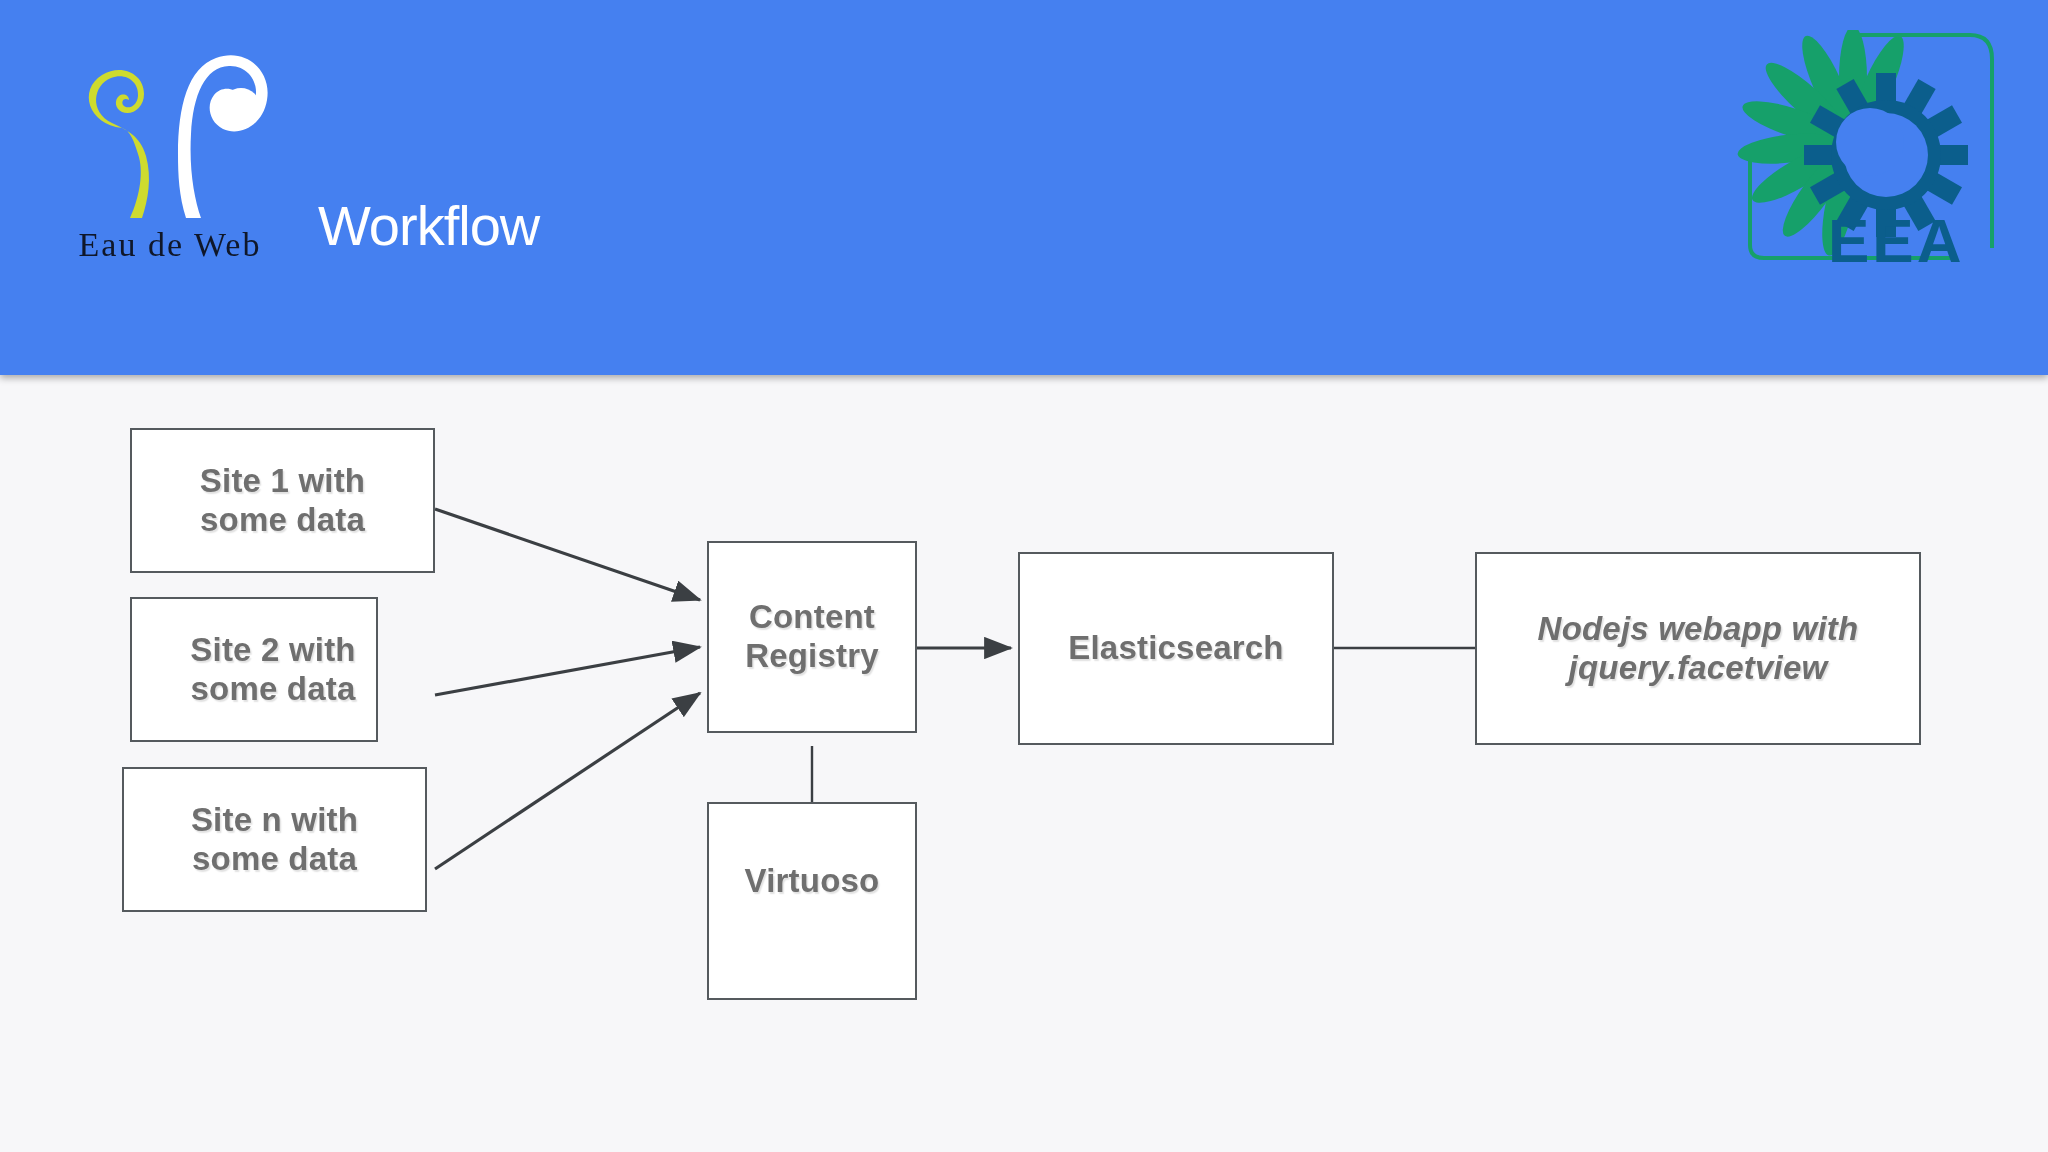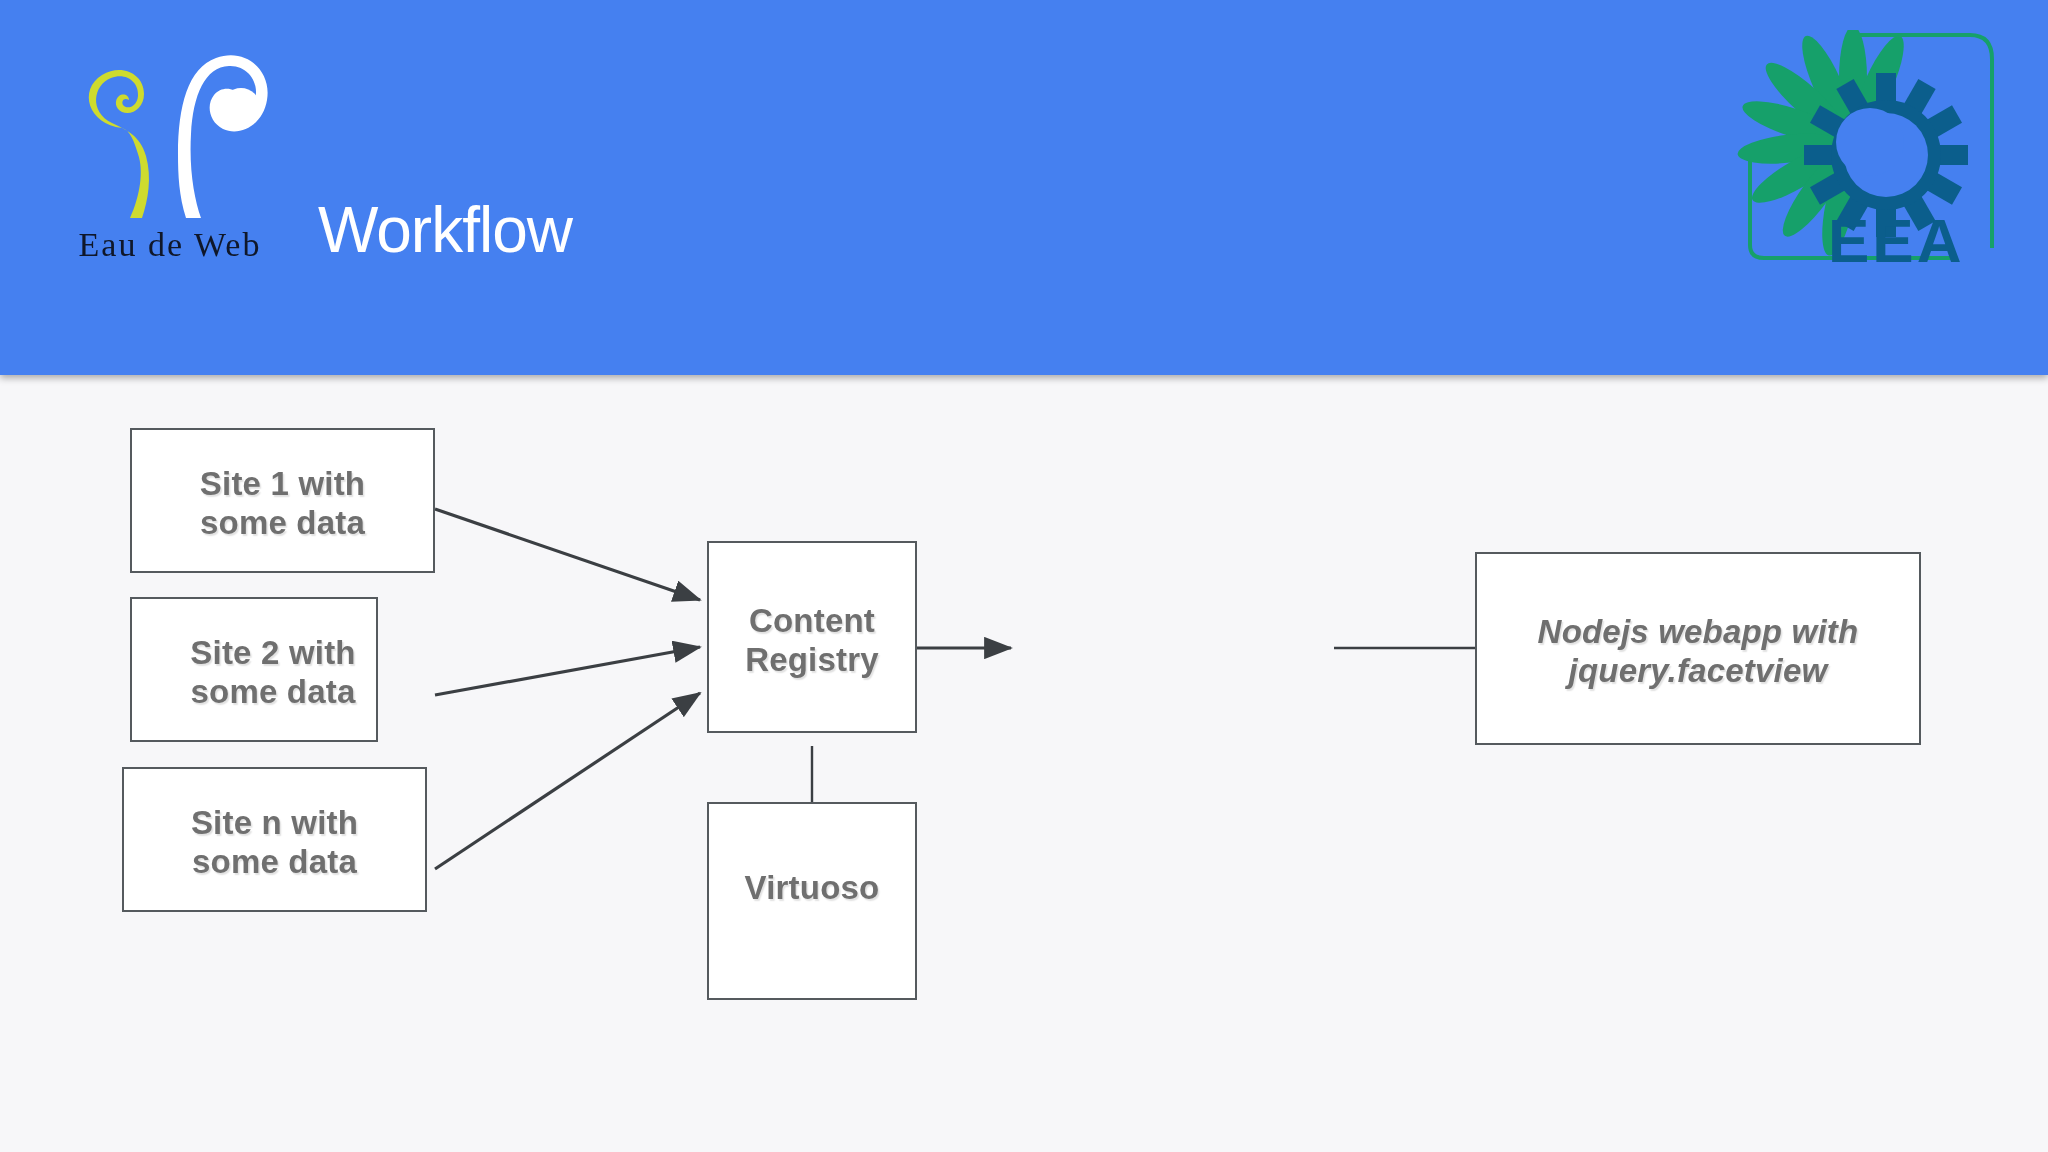--- a/index.html
+++ b/index.html
@@ -57,21 +57,21 @@
     letter-spacing: 2px;
     white-space: nowrap;
   }
 
   
   #slide-title {
     position: absolute;
     left: 318px;
     top: 198px;
     color: #ffffff;
-    font-size: 64px;
+    font-size: 56px;
     font-weight: 300;
     line-height: 1;
     letter-spacing: -1px;
     white-space: nowrap;
   }
 
   
   #eea-logo {
     position: absolute;
     left: 1720px;
@@ -126,21 +126,21 @@
     justify-content: center;
     text-align: center;
     color: #6f6f6f;
     font-weight: bold;
     font-size: 33px;
     line-height: 1.18;
     letter-spacing: 0.2px;
     text-shadow: 1.5px 1.5px 1.5px rgba(0,0,0,0.12);
     z-index: 2;
   }
-  .node .label { padding: 0 10px; margin-top: 7px; }
+  .node .label { padding: 0 10px; }
 
   
   #node-site1   { left: 130px;  top: 53px;  width: 305px; height: 145px; }
   #node-site2   { left: 130px;  top: 222px; width: 248px; height: 145px; padding-left: 38px; }
   #node-siten   { left: 122px;  top: 392px; width: 305px; height: 145px; }
   #node-registry{ left: 707px;  top: 166px; width: 210px; height: 192px; }
   #node-virtuoso{ left: 707px;  top: 427px; width: 210px; height: 198px;
                   align-items: flex-start; padding-top: 58px; }
   #node-elastic { left: 1018px; top: 177px; width: 316px; height: 193px; }
   #node-nodejs  { left: 1475px; top: 177px; width: 446px; height: 193px; font-style: italic; }
@@ -252,19 +252,22 @@
     </div>
 
     <div class="node" id="node-registry">
       <span class="label">Content<br>Registry</span>
     </div>
 
     <div class="node" id="node-virtuoso">
       <span class="label">Virtuoso</span>
     </div>
 
+    <div class="node" id="node-elastic">
+      <span class="label">Elasticsearch</span>
+    </div>
 
     <div class="node" id="node-nodejs">
       <span class="label">Nodejs webapp with<br>jquery.facetview</span>
     </div>
 
   </div>
 </div>
 
 </body></html>

